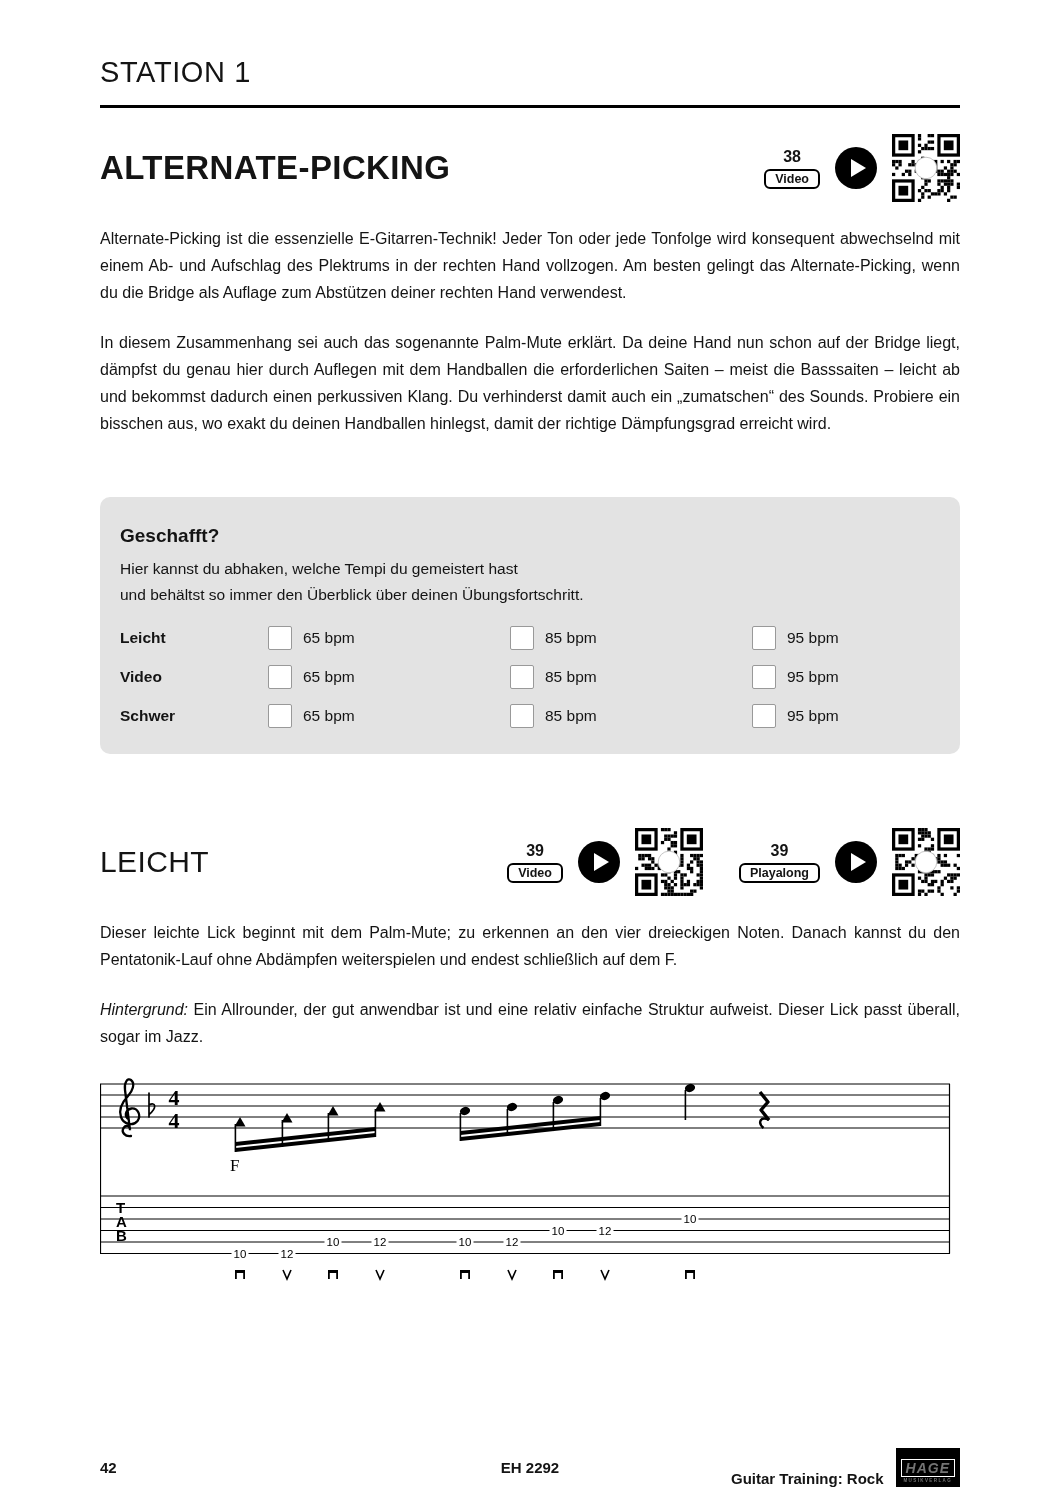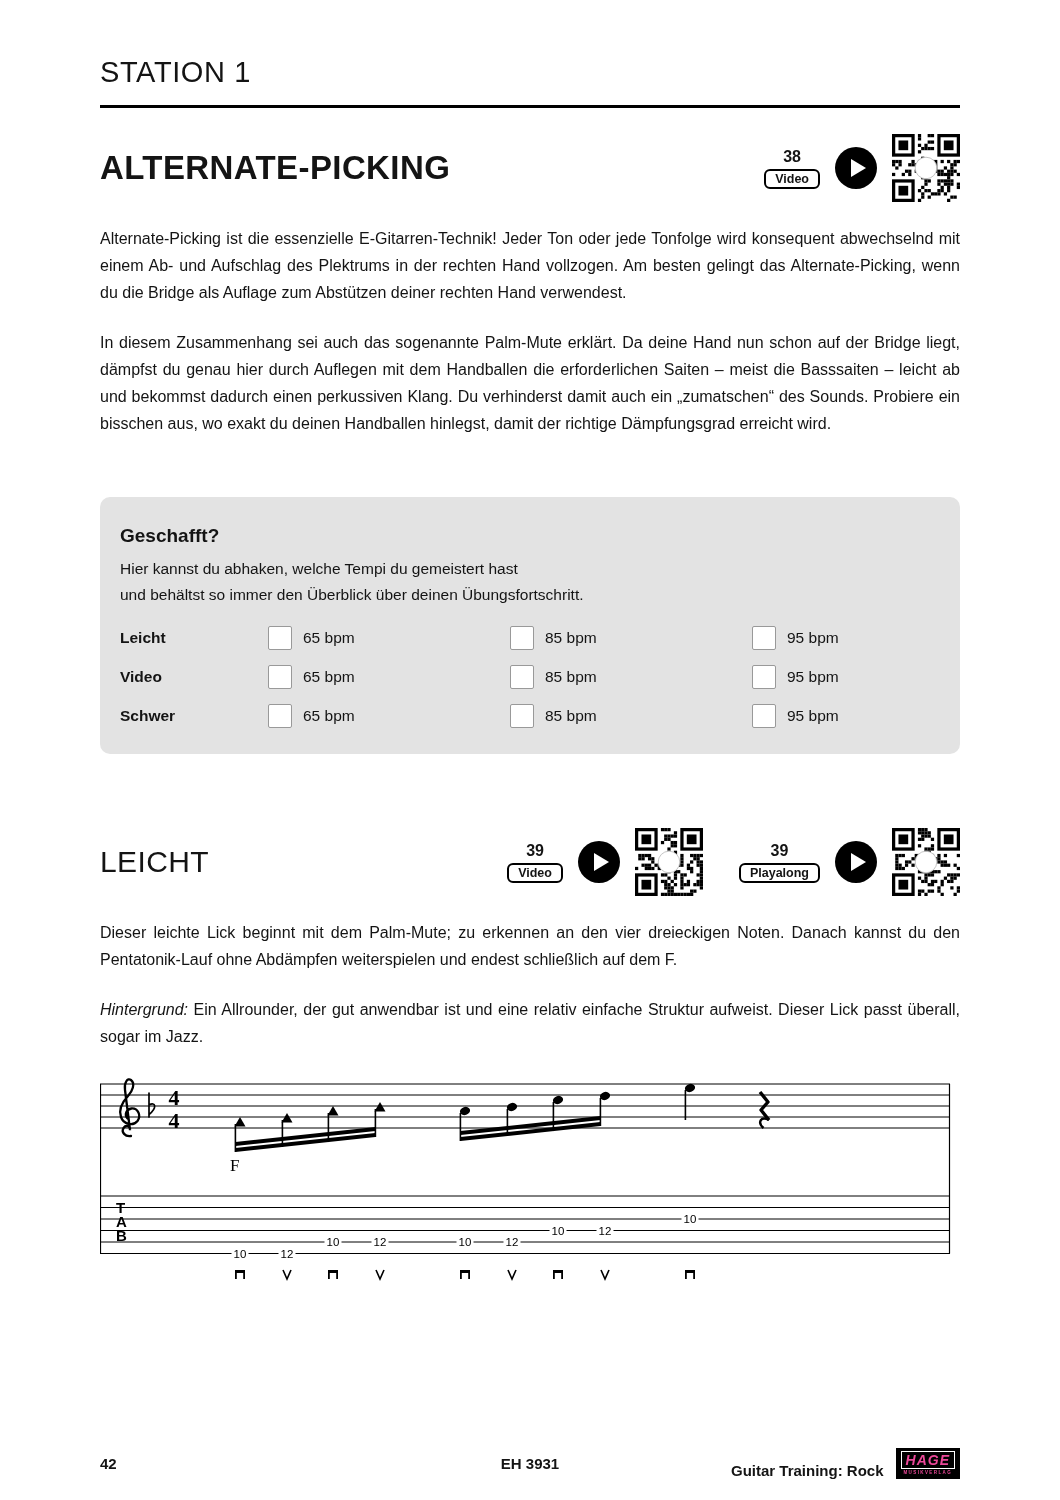--- a/index.html
+++ b/index.html
@@ -38,21 +38,21 @@
   .checkbox{width:22px;height:22px;background:#fff;border:1px solid #999;border-radius:2px;cursor:pointer}
 
   .leicht-row{margin-top:74px}
   .notation-wrap{margin-top:26px}
   #notation{display:block}
 
   .footer{position:absolute;top:1448px;left:100px;right:100px;display:flex;align-items:center;font-size:15px;font-weight:700}
   .footer-center{position:absolute;left:0;right:0;text-align:center}
   .footer-right{margin-left:auto;display:flex;align-items:flex-end;gap:12px;position:relative;z-index:1}
   .footer-left{position:relative;z-index:1}
-  .logo{background:#000;color:#ec4899;text-align:center;padding:3px 5px 3px;line-height:1}
+  .logo{background:#000;color:#737373;text-align:center;padding:11px 5px 3px;line-height:1}
   .logo-main{font-size:14px;font-weight:700;letter-spacing:1px;border:1px solid #fff;padding:1px 4px;font-style:italic}
   .logo-sub{font-size:4.5px;letter-spacing:1.4px;margin-top:2px}
 </style>
 </head>
 <body>
 
 <div class="content">
 
   <div class="station-title">STATION 1</div>
   <hr class="rule">
@@ -598,21 +598,21 @@
         <line x1="585.4" y1="14" x2="585.4" y2="44" stroke="#000" stroke-width="1.6"></line>
         <path d="M660 16 L668 26 L661 34 L669 44" fill="none" stroke="#000" stroke-width="3.4" stroke-linejoin="round"></path>
         <path d="M669 44 C 661 40 657 46 663.5 52" fill="none" stroke="#000" stroke-width="2.4"></path>
       </svg>
   </div>
 
 </div>
 
 <div class="footer">
   <span class="footer-left">42</span>
-  <span class="footer-center">EH 3931</span>
+  <span class="footer-center">EH 2292</span>
   <span class="footer-right">
     <span>Guitar Training: Rock</span>
     <span class="logo">
       <div class="logo-main">HAGE</div>
       <div class="logo-sub">MUSIKVERLAG</div>
     </span>
   </span>
 </div>
 
 </body></html>

